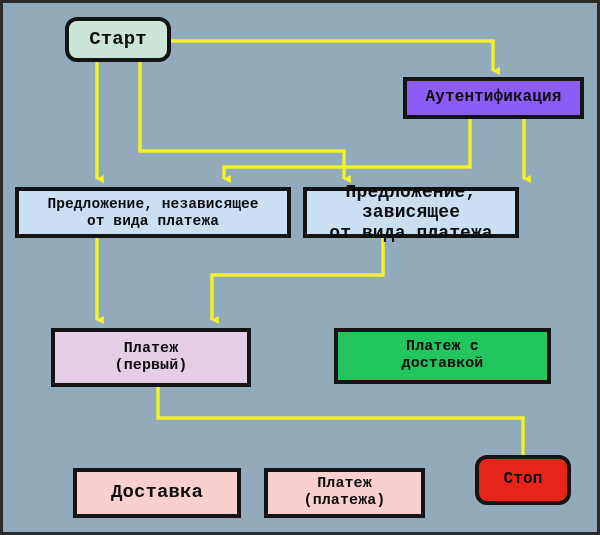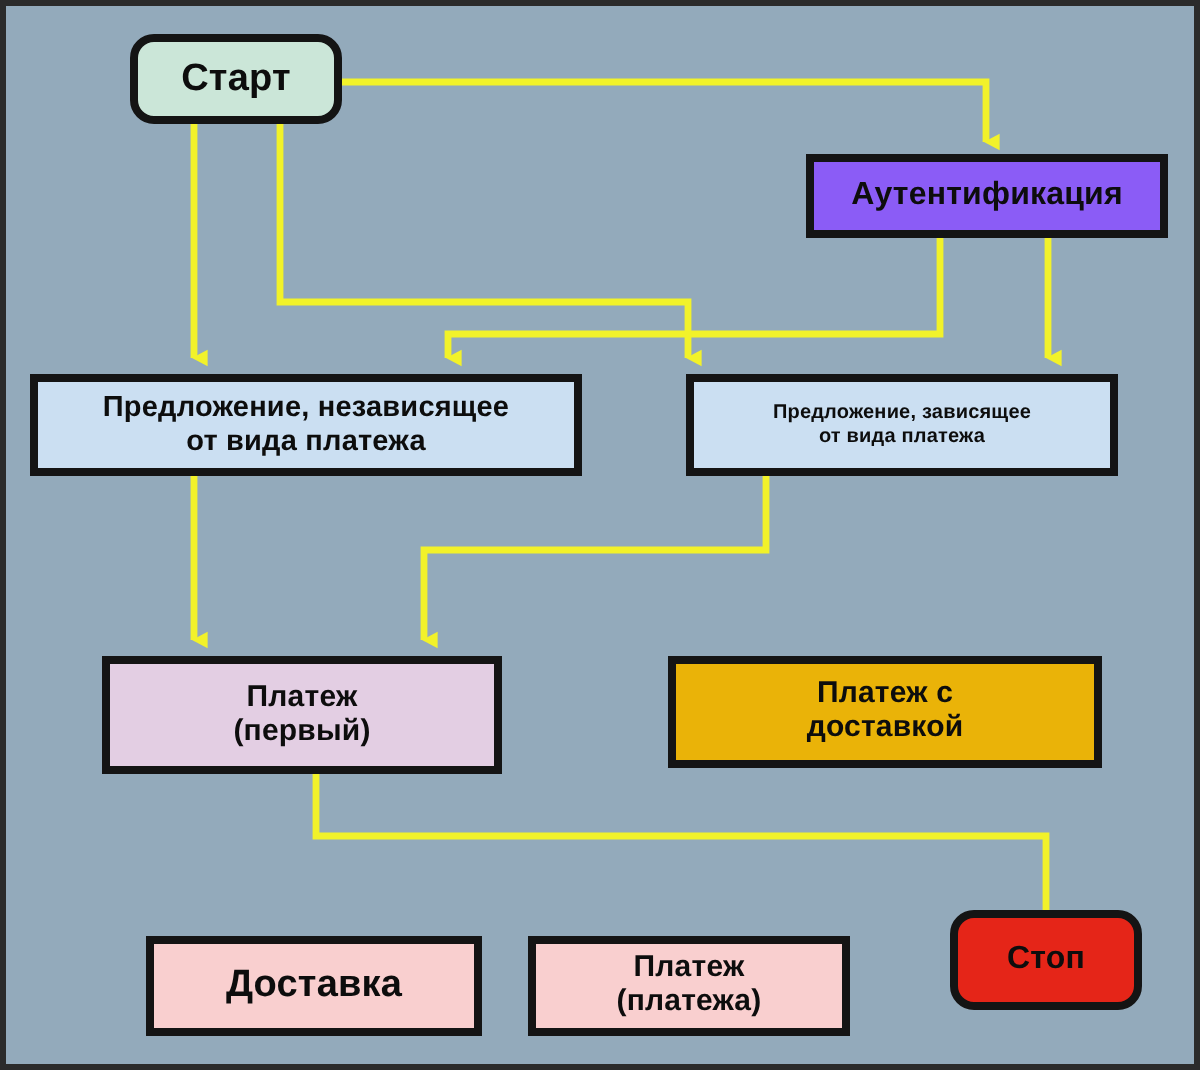--- a/index.html
+++ b/index.html
@@ -9,21 +9,21 @@
     background: #6d7f8c;
   }
   #canvas {
     position: relative;
     width: 600px;
     height: 535px;
     background: #93aabb;
     box-sizing: border-box;
     border: 3px solid #2b2b2b;
     overflow: hidden;
-    font-family: Liberation Sans, sans-serif;
+    font-family: Liberation Mono, monospace;
   }
   #arrow-layer {
     position: absolute;
     left: 0;
     top: 0;
     width: 600px;
     height: 535px;
     pointer-events: none;
   }
   .node {
@@ -39,23 +39,23 @@
     line-height: 1.12;
     letter-spacing: 0.1px;
     z-index: 3;
   }
   .node span { display: block; padding: 0 6px; }
   .rounded { border-radius: 12px; }
 
   .n-start       { left: 62px;  top: 14px;  width: 106px; height: 45px;  background: #cbe6d8; font-size: 19px; }
   .n-auth        { left: 400px; top: 74px;  width: 181px; height: 42px;  background: #8b5cf6; font-size: 16px; }
   .n-prop-indep  { left: 12px;  top: 184px; width: 276px; height: 51px;  background: #cbdff2; font-size: 14.5px; }
-  .n-prop-dep    { left: 300px; top: 184px; width: 216px; height: 51px;  background: #cbdff2; font-size: 10px; margin-left: 40px; }
+  .n-prop-dep    { left: 300px; top: 184px; width: 216px; height: 51px;  background: #cbdff2; font-size: 18px; }
   .n-pay-first   { left: 48px;  top: 325px; width: 200px; height: 59px;  background: #e3cee3; font-size: 15px; }
-  .n-pay-deliv   { left: 331px; top: 325px; width: 217px; height: 56px;  background: #eab308; font-size: 15px; }
+  .n-pay-deliv   { left: 331px; top: 325px; width: 217px; height: 56px;  background: #22c55e; font-size: 15px; }
   .n-delivery    { left: 70px;  top: 465px; width: 168px; height: 50px;  background: #f9cfcf; font-size: 19px; }
   .n-pay-second  { left: 261px; top: 465px; width: 161px; height: 50px;  background: #f9cfcf; font-size: 15px; }
   .n-stop        { left: 472px; top: 452px; width: 96px;  height: 50px;  background: #e52518; font-size: 16px; }
 </style>
 </head>
 <body>
 
 <div id="canvas">
 
   <svg id="arrow-layer" viewBox="0 0 600 535" xmlns="http://www.w3.org/2000/svg">

